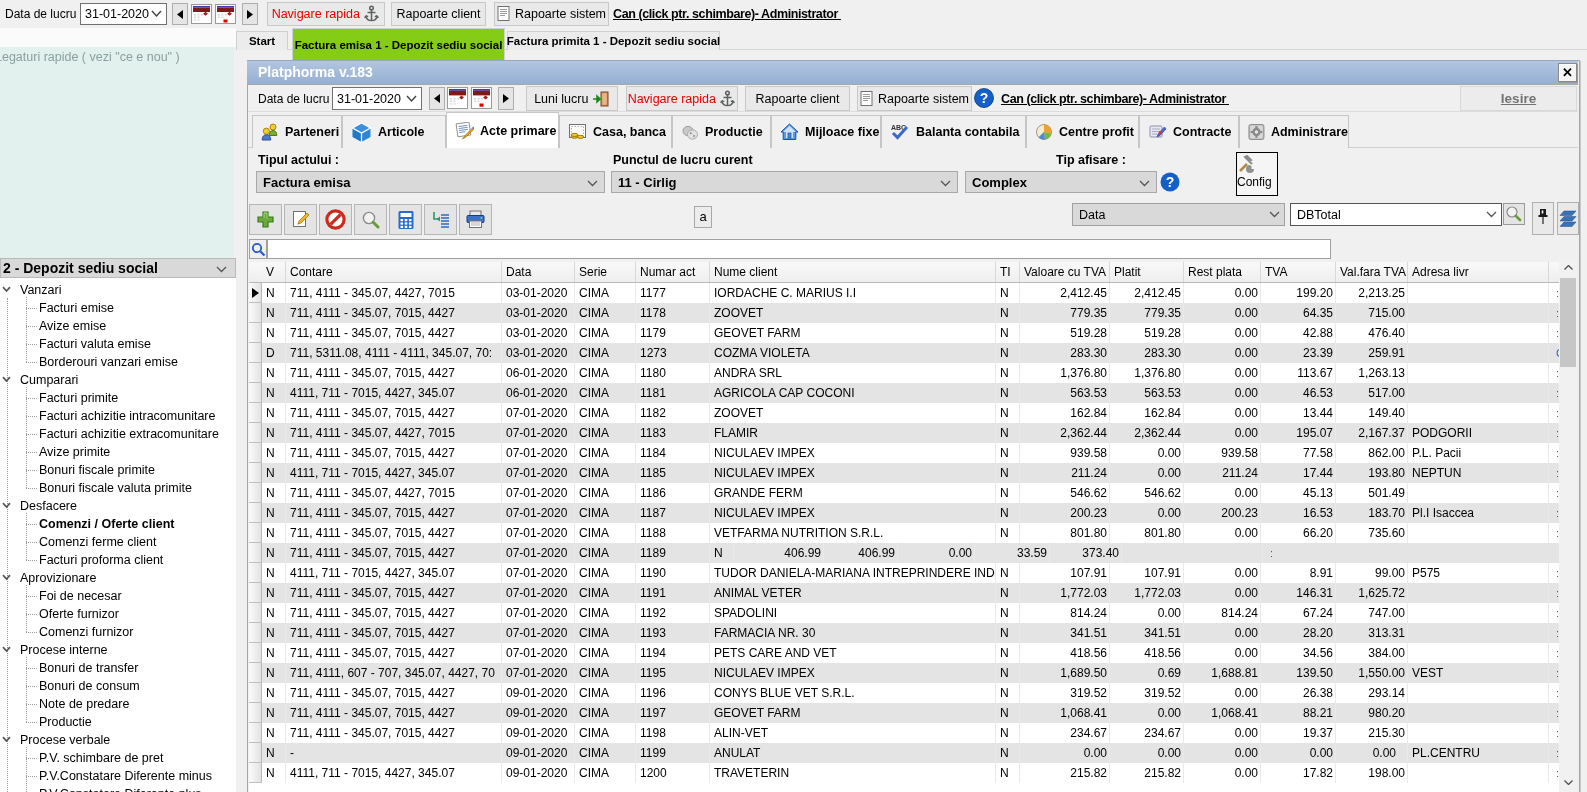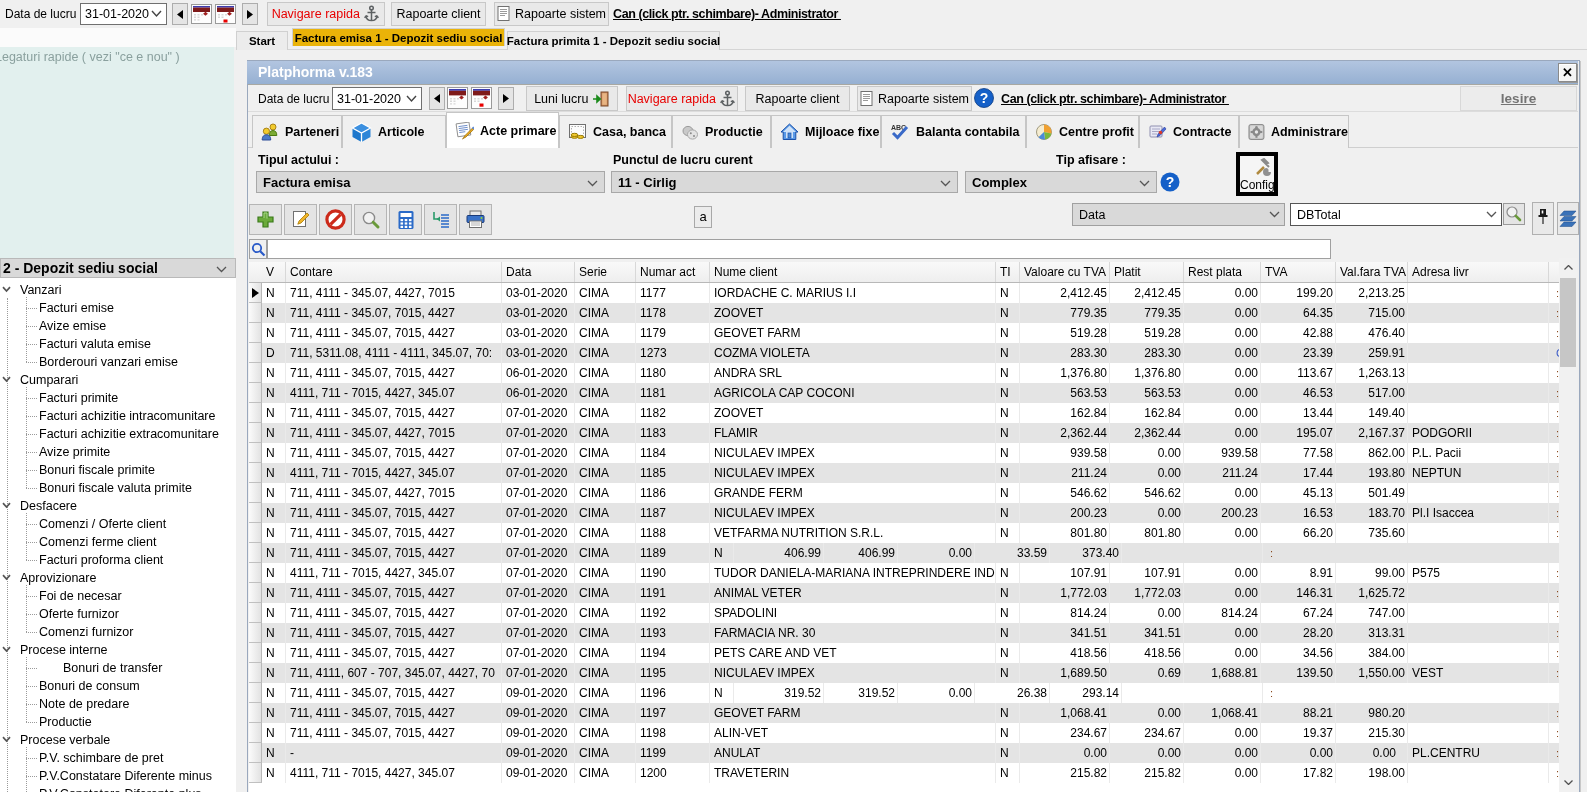--- a/index.html
+++ b/index.html
@@ -9,21 +9,21 @@
 
 #topbar { left:0; top:0; width:1587px; height:28px; background:#f0f0f0; }
 .tblabel { font-size:12px; color:#000; white-space:nowrap; }
 .combo { background:#fff; border:1px solid #707070; display:flex; align-items:center; font-size:12.5px; white-space:nowrap; }
 .combo .cv { position:absolute; right:4px; }
 .tbtn { background:#e9e9e9; border:1px solid #c8c8c8; display:flex; align-items:center; justify-content:center; font-size:12.5px; white-space:nowrap; }
 .arrbtn { background:#e5e5e5; border:1px solid #adadad; display:flex; align-items:center; justify-content:center; }
 
 #tabstrip { left:236px; top:28px; width:1351px; height:22px; background:#f0f0f0; border-bottom:1px solid #d5d5d5; }
 .ttab { position:absolute; top:3px; height:19px; background:#ececec; border:1px solid #d0d0d0; border-bottom:none; font-weight:bold; font-size:11.5px; display:flex; align-items:center; justify-content:center; white-space:nowrap; }
-.ttab.active { top:0; height:18px; background:#eab308; }
+.ttab.active { top:0; height:33px; background:#84cc16; }
 
 #side-top { left:0; top:28px; width:236px; height:19px; background:#fbfbfb; }
 #side-cyan { left:0; top:47px; width:234px; height:211px; background:#e2f0ee; }
 #side-sel { left:0; top:258px; width:236px; height:20px; background:#d9d9d9; border:1px solid #b9b9b9; font-weight:bold; font-size:14px; display:flex; align-items:center; }
 #tree { left:0; top:278px; width:236px; height:514px; background:#fff; overflow:hidden; }
 .titem { position:absolute; height:18px; line-height:18px; font-size:12.5px; white-space:nowrap; }
 
 #win { left:247px; top:60px; width:1333px; height:734px; background:#f0f0f0; border:1px solid #9aa8bd; box-shadow:1px 1px 0 #c8c8c8; }
 #titlebar { left:247px; top:61px; width:1331px; height:23px; background:linear-gradient(#b2c5e0,#96b0d2); color:#fff; font-weight:bold; font-size:14px; line-height:23px; padding-left:11px; }
 #xbtn { left:1558px; top:63px; width:19px; height:19px; background:#f5f5f5; border:1px solid #8a8a8a; box-shadow:inset 1px 1px 0 #fff, 1px 1px 0 #999; font-weight:bold; font-size:13px; text-align:center; line-height:17px; color:#000; }
@@ -185,21 +185,21 @@
       <span style="position:absolute;left:39px;">Bonuri fiscale valuta primite</span>
     </div>
 <div class="titem" style="left:0; top:219px;">
       <svg style="position:absolute;left:2px;top:5px;" width="9" height="7" viewBox="0 0 9 7">
         <path d="M1 1.2 L4.5 5 L8 1.2" fill="none" stroke="#555" stroke-width="1.7"></path>
       </svg>
       <span style="position:absolute;left:20px;">Desfacere</span>
     </div>
 <div class="titem" style="left:0; top:237px;">
       <span class="abs" style="left:26px; top:9px; width:11px; border-top:1px dotted #9a9a9a;"></span>
-      <span style="position:absolute;left:39px;">Comenzi / Oferte client</span>
+      <span style="position:absolute;left:39px;font-weight:bold;">Comenzi / Oferte client</span>
     </div>
 <div class="titem" style="left:0; top:255px;">
       <span class="abs" style="left:26px; top:9px; width:11px; border-top:1px dotted #9a9a9a;"></span>
       <span style="position:absolute;left:39px;">Comenzi ferme client</span>
     </div>
 <div class="titem" style="left:0; top:273px;">
       <span class="abs" style="left:26px; top:9px; width:11px; border-top:1px dotted #9a9a9a;"></span>
       <span style="position:absolute;left:39px;">Facturi proforma client</span>
     </div>
 <div class="titem" style="left:0; top:291px;">
@@ -221,21 +221,21 @@
       <span style="position:absolute;left:39px;">Comenzi furnizor</span>
     </div>
 <div class="titem" style="left:0; top:363px;">
       <svg style="position:absolute;left:2px;top:5px;" width="9" height="7" viewBox="0 0 9 7">
         <path d="M1 1.2 L4.5 5 L8 1.2" fill="none" stroke="#555" stroke-width="1.7"></path>
       </svg>
       <span style="position:absolute;left:20px;">Procese interne</span>
     </div>
 <div class="titem" style="left:0; top:381px;">
       <span class="abs" style="left:26px; top:9px; width:11px; border-top:1px dotted #9a9a9a;"></span>
-      <span style="position:absolute;left:39px;margin-left:24px;">Bonuri de transfer</span>
+      <span style="position:absolute;left:39px;">Bonuri de transfer</span>
     </div>
 <div class="titem" style="left:0; top:399px;">
       <span class="abs" style="left:26px; top:9px; width:11px; border-top:1px dotted #9a9a9a;"></span>
       <span style="position:absolute;left:39px;">Bonuri de consum</span>
     </div>
 <div class="titem" style="left:0; top:417px;">
       <span class="abs" style="left:26px; top:9px; width:11px; border-top:1px dotted #9a9a9a;"></span>
       <span style="position:absolute;left:39px;">Note de predare</span>
     </div>
 <div class="titem" style="left:0; top:435px;">
@@ -396,21 +396,21 @@
 <div class="fsel" style="left:611px; top:171px; width:347px;">11 - Cirlig<svg class="cv" width="11" height="7" viewBox="0 0 11 7">
       <path d="M1 1 L5.5 5.5 L10 1" fill="none" stroke="#555" stroke-width="1.3"></path>
     </svg></div>
 <div class="fsel" style="left:965px; top:171px; width:192px;">Complex<svg class="cv" width="11" height="7" viewBox="0 0 11 7">
       <path d="M1 1 L5.5 5.5 L10 1" fill="none" stroke="#555" stroke-width="1.3"></path>
     </svg></div>
 <div class="abs" style="left:1160px; top:172px;"><svg width="20" height="20" viewBox="0 0 20 20">
       <circle cx="10" cy="10" r="9.5" fill="#1560c8"></circle>
       <text x="10" y="14.8" text-anchor="middle" font-family="Liberation Sans" font-size="14" font-weight="bold" fill="#fff">?</text>
     </svg></div>
-<div class="abs" style="left:1236px; top:152px; width:42px; height:44px; background:#f5f5f5; border:4px solid #000000; text-align:right; font-size:12px;"><svg width="20" height="19" viewBox="0 0 20 19" style="margin-top:2px;">
+<div class="abs" style="left:1236px; top:152px; width:42px; height:44px; background:#f5f5f5; border:1px solid #000000; text-align:left; font-size:12px;"><svg width="20" height="19" viewBox="0 0 20 19" style="margin-top:2px;">
       <path d="M3 16 L10 9" stroke="#b08a40" stroke-width="2.5"></path>
       <path d="M9 3 L15 9 M12 6 L8 2 L10 1 L14 5 Z" stroke="#8a8a8a" stroke-width="2" fill="#a8a8a8"></path>
       <path d="M13 10 a4 4 0 1 0 4 4 l-2.5 0 0-2.5 z" fill="#909090"></path>
     </svg><div style="margin-top:-2px;">Config</div></div>
 <div class="abtn" style="left:249px;">
     <svg width="19" height="19" viewBox="0 0 19 19">
       <path d="M7 2 h5 v5 h5 v5 h-5 v5 h-5 v-5 h-5 v-5 h5 z" fill="#6aaa3a" stroke="#3a7a1a" stroke-width="1.2"></path>
       <path d="M8 3 h3 v5.5 M8 3 v5" stroke="#a8d88a" stroke-width="1" fill="none"></path>
     </svg>
   </div>
@@ -864,20 +864,21 @@
       <div class="c cAdr">VEST</div>
       <div class="c cX">:</div>
     </div>
 <div class="drow">
       <div class="mk"></div>
       <div class="c cV">N</div>
       <div class="c cCont">711, 4111 - 345.07, 7015, 4427</div>
       <div class="c cData">09-01-2020</div>
       <div class="c cSer">CIMA</div>
       <div class="c cNum">1196</div>
+      <div class="c cCli">CONYS BLUE VET S.R.L.</div>
       <div class="c cTI">N</div>
       <div class="c cVal num">319.52</div>
       <div class="c cPla num">319.52</div>
       <div class="c cRest num">0.00</div>
       <div class="c cTva num">26.38</div>
       <div class="c cVf num">293.14</div>
       <div class="c cAdr"></div>
       <div class="c cX">:</div>
     </div>
 <div class="drow alt">

